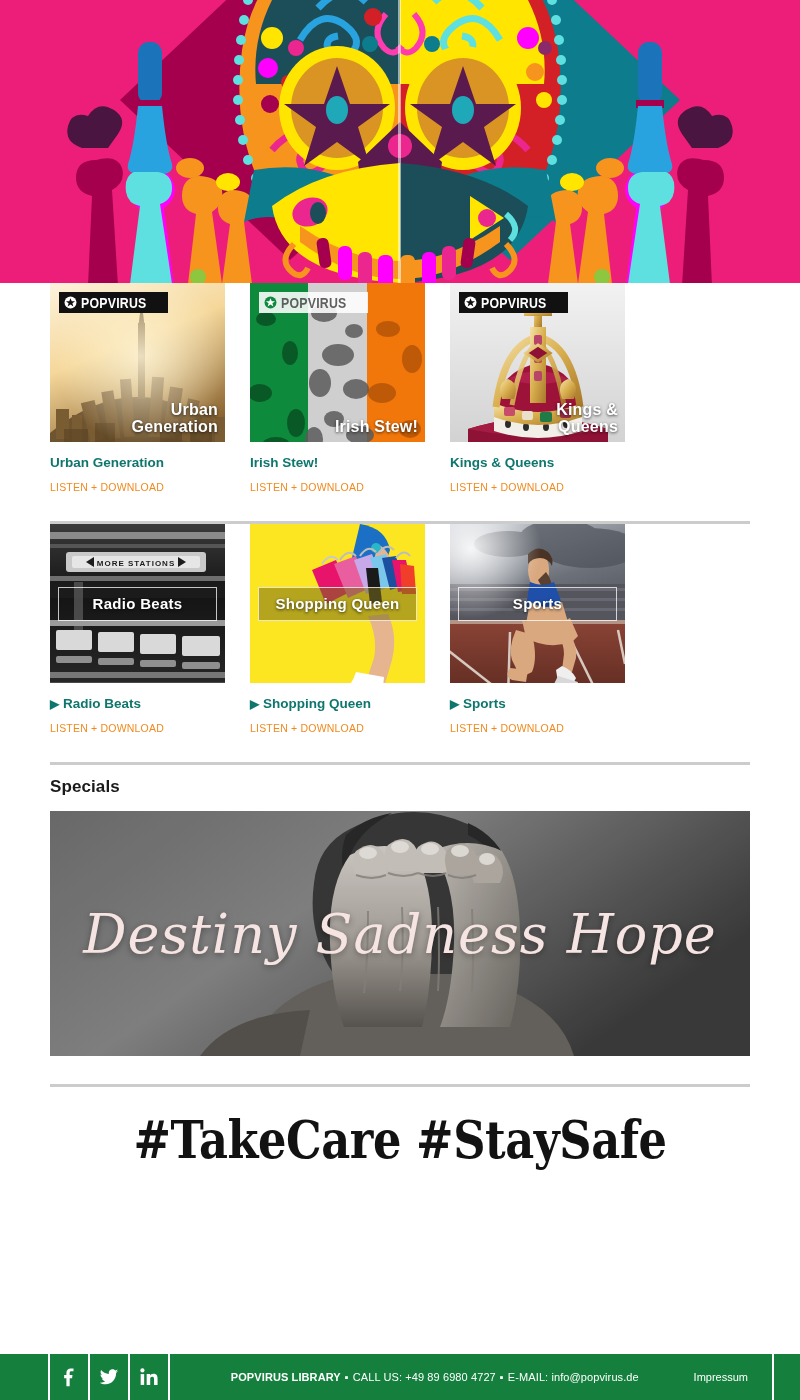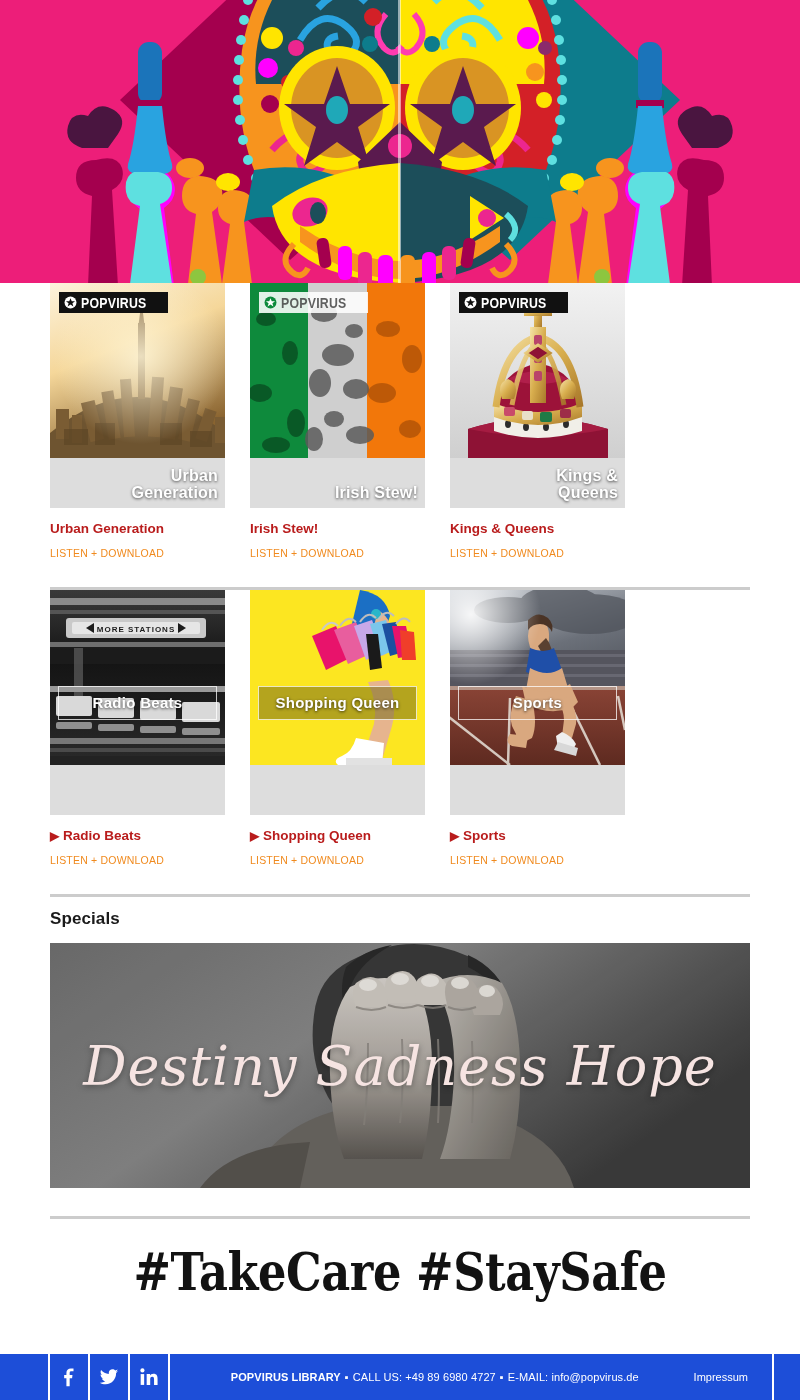--- a/index.html
+++ b/index.html
@@ -22,21 +22,21 @@
   .content { padding:0 50px; }
 
   .section-title {
     font-size:17px; font-weight:bold; letter-spacing:0.1px;
     color:#1a1a1a; margin:0; padding:12px 0 14px 0;
   }
 
   .grid { display:flex; gap:25px; }
   .card { width:175px; }
   .cover {
-    width:175px; height:225px; position:relative; overflow:hidden;
+    width:175px; height:159px; position:relative; overflow:hidden;
     background:#ddd; display:block;
   }
   .cover svg { display:block; width:175px; height:175px; }
 
   
   .logo-badge {
     position:absolute; left:9px; top:9px;
     height:21px; background:#111; color:#fff;
     display:flex; align-items:center; gap:4px;
     padding:0 7px 0 5px;
@@ -71,21 +71,21 @@
   }
   .cover-band span {
     color:#fff; font-weight:bold; font-size:15px;
     font-family:"Liberation Sans Narrow","Liberation Sans", sans-serif;
     letter-spacing:.3px;
     text-shadow:0 1px 3px rgba(0,0,0,.7);
   }
   .cover-band.tinted { background:rgba(120,110,30,.55); }
 
   .card-title {
-    font-size:13.5px; font-weight:bold; color:#b91c1c;
+    font-size:13.5px; font-weight:bold; color:#0f766e;
     margin:13px 0 0 0; line-height:1.2;
   }
   .card-title .play { font-size:12px; }
   .card-link {
     display:block; margin-top:10px;
     font-size:10.5px; font-weight:normal; letter-spacing:.2px;
     color:#F08A1E; text-decoration:none;
   }
 
   .divider { height:3px; background:#cccccc; margin:28px 0 0 0; }
@@ -116,21 +116,21 @@
     letter-spacing:-0.5px;
     transform:scaleX(0.86);
     padding:22px 0 18px 0;
     white-space:nowrap;
   }
 
   
   .footer {
     position:absolute; left:0; bottom:0;
     width:800px; height:46px;
-    background:#1d4ed8;
+    background:#15803d;
     display:flex; align-items:stretch;
     color:#fff;
   }
   .footer-pad-left { width:50px; border-right:2px solid #fff; }
   .social { display:flex; }
   .social a {
     width:40px; display:flex; align-items:center; justify-content:center;
     border-right:2px solid #fff; color:#fff; text-decoration:none;
   }
   .footer-info {

